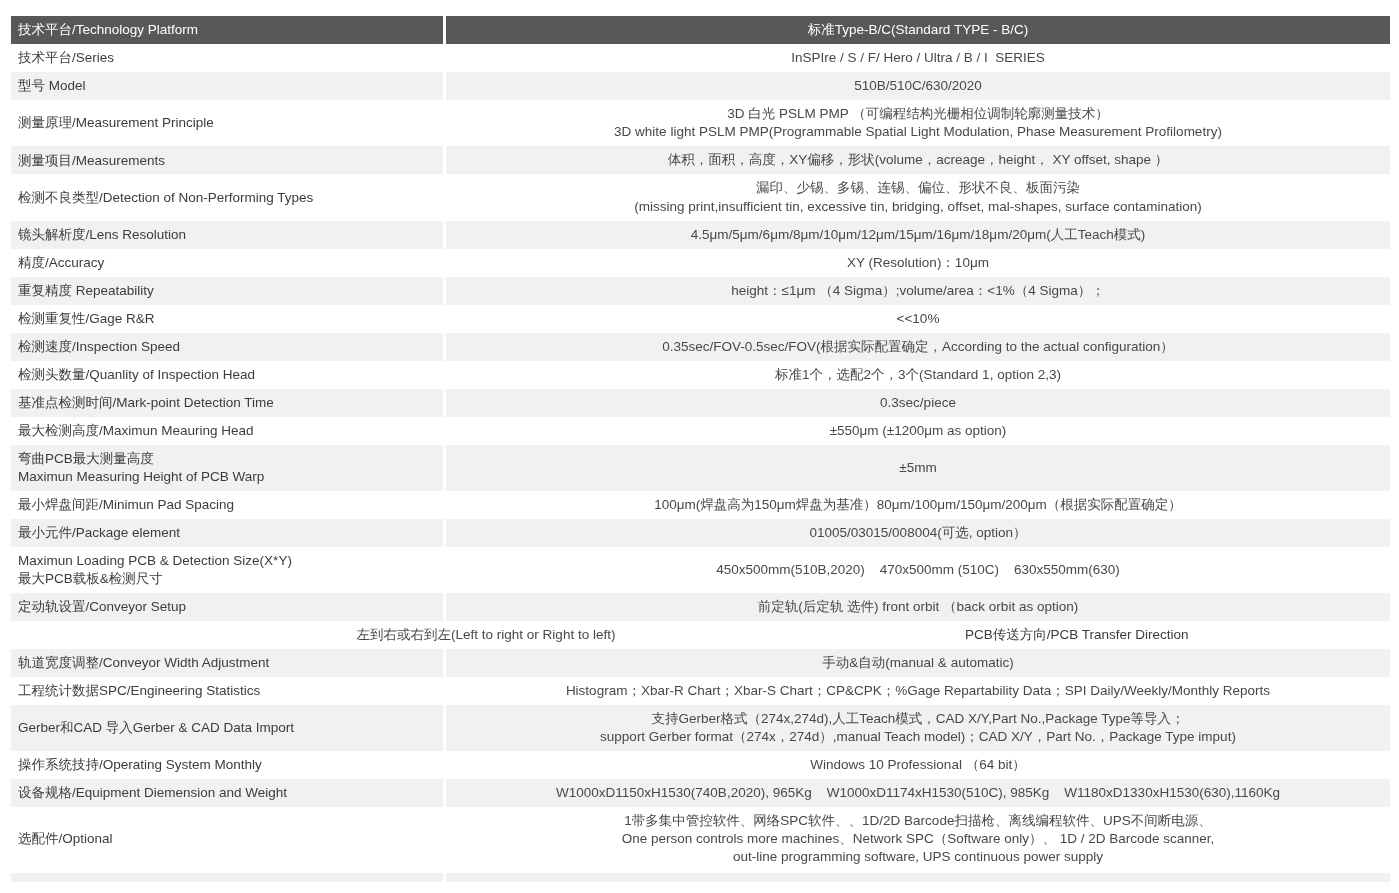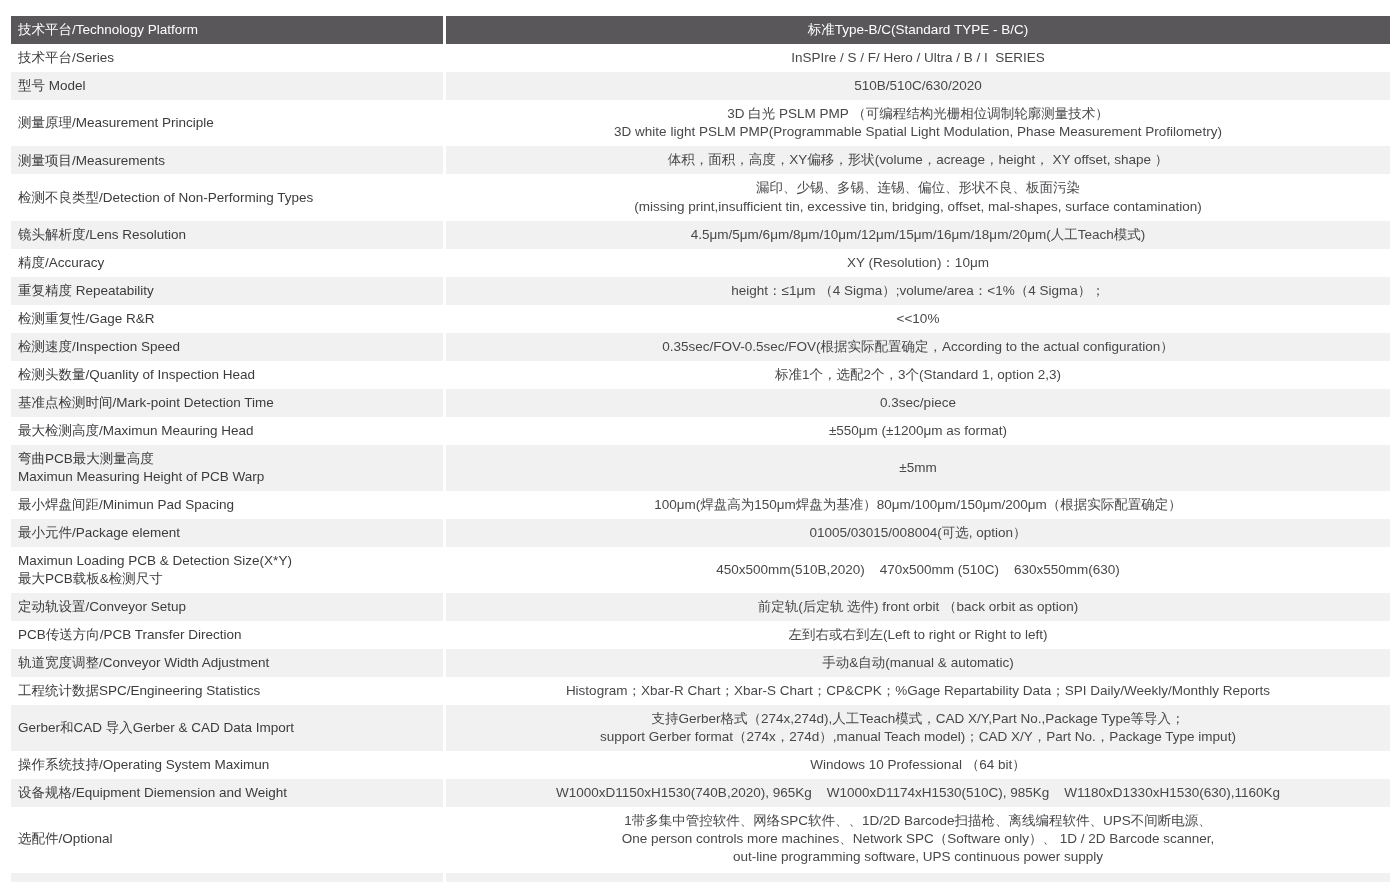--- a/index.html
+++ b/index.html
@@ -144,21 +144,21 @@
       <div class="row">
         <div class="cell label">
           <div class="line">基准点检测时间/Mark-point Detection Time</div>
         </div>
         <div class="cell value"><div class="line">0.3sec/piece</div></div>
       </div>
       <div class="row">
         <div class="cell label">
           <div class="line">最大检测高度/Maximun Meauring Head</div>
         </div>
-        <div class="cell value"><div class="line">±550μm (±1200μm as format)</div></div>
+        <div class="cell value"><div class="line">±550μm (±1200μm as option)</div></div>
       </div>
       <div class="row">
         <div class="cell label">
           <div class="line">弯曲PCB最大测量高度</div>
           <div class="line">Maximun Measuring Height of PCB Warp</div>
         </div>
         <div class="cell value"><div class="line">±5mm</div></div>
       </div>
       <div class="row">
         <div class="cell label">
@@ -179,24 +179,24 @@
         </div>
         <div class="cell value"><div class="line">450x500mm(510B,2020)    470x500mm (510C)    630x550mm(630)</div></div>
       </div>
       <div class="row">
         <div class="cell label">
           <div class="line">定动轨设置/Conveyor Setup</div>
         </div>
         <div class="cell value"><div class="line">前定轨(后定轨 选件) front orbit （back orbit as option)</div></div>
       </div>
       <div class="row">
+        <div class="cell value"><div class="line">左到右或右到左(Left to right or Right to left)</div></div>
         <div class="cell label">
           <div class="line">PCB传送方向/PCB Transfer Direction</div>
         </div>
-        <div class="cell value"><div class="line">左到右或右到左(Left to right or Right to left)</div></div>
       </div>
       <div class="row">
         <div class="cell label">
           <div class="line">轨道宽度调整/Conveyor Width Adjustment</div>
         </div>
         <div class="cell value"><div class="line">手动&amp;自动(manual &amp; automatic)</div></div>
       </div>
       <div class="row">
         <div class="cell label">
           <div class="line">工程统计数据SPC/Engineering Statistics</div>
@@ -204,21 +204,21 @@
         <div class="cell value"><div class="line">Histogram；Xbar-R Chart；Xbar-S Chart；CP&amp;CPK；%Gage Repartability Data；SPI Daily/Weekly/Monthly Reports</div></div>
       </div>
       <div class="row">
         <div class="cell label">
           <div class="line">Gerber和CAD 导入Gerber &amp; CAD Data Import</div>
         </div>
         <div class="cell value"><div class="line">支持Gerber格式（274x,274d),人工Teach模式，CAD X/Y,Part No.,Package Type等导入；</div><div class="line">support Gerber format（274x，274d）,manual Teach model)；CAD X/Y，Part No.，Package Type imput)</div></div>
       </div>
       <div class="row">
         <div class="cell label">
-          <div class="line">操作系统技持/Operating System Maximun</div>
+          <div class="line">操作系统技持/Operating System Monthly</div>
         </div>
         <div class="cell value"><div class="line">Windows 10 Professional （64 bit）</div></div>
       </div>
       <div class="row">
         <div class="cell label">
           <div class="line">设备规格/Equipment Diemension and Weight</div>
         </div>
         <div class="cell value"><div class="line">W1000xD1150xH1530(740B,2020), 965Kg    W1000xD1174xH1530(510C), 985Kg    W1180xD1330xH1530(630),1160Kg</div></div>
       </div>
       <div class="row">

